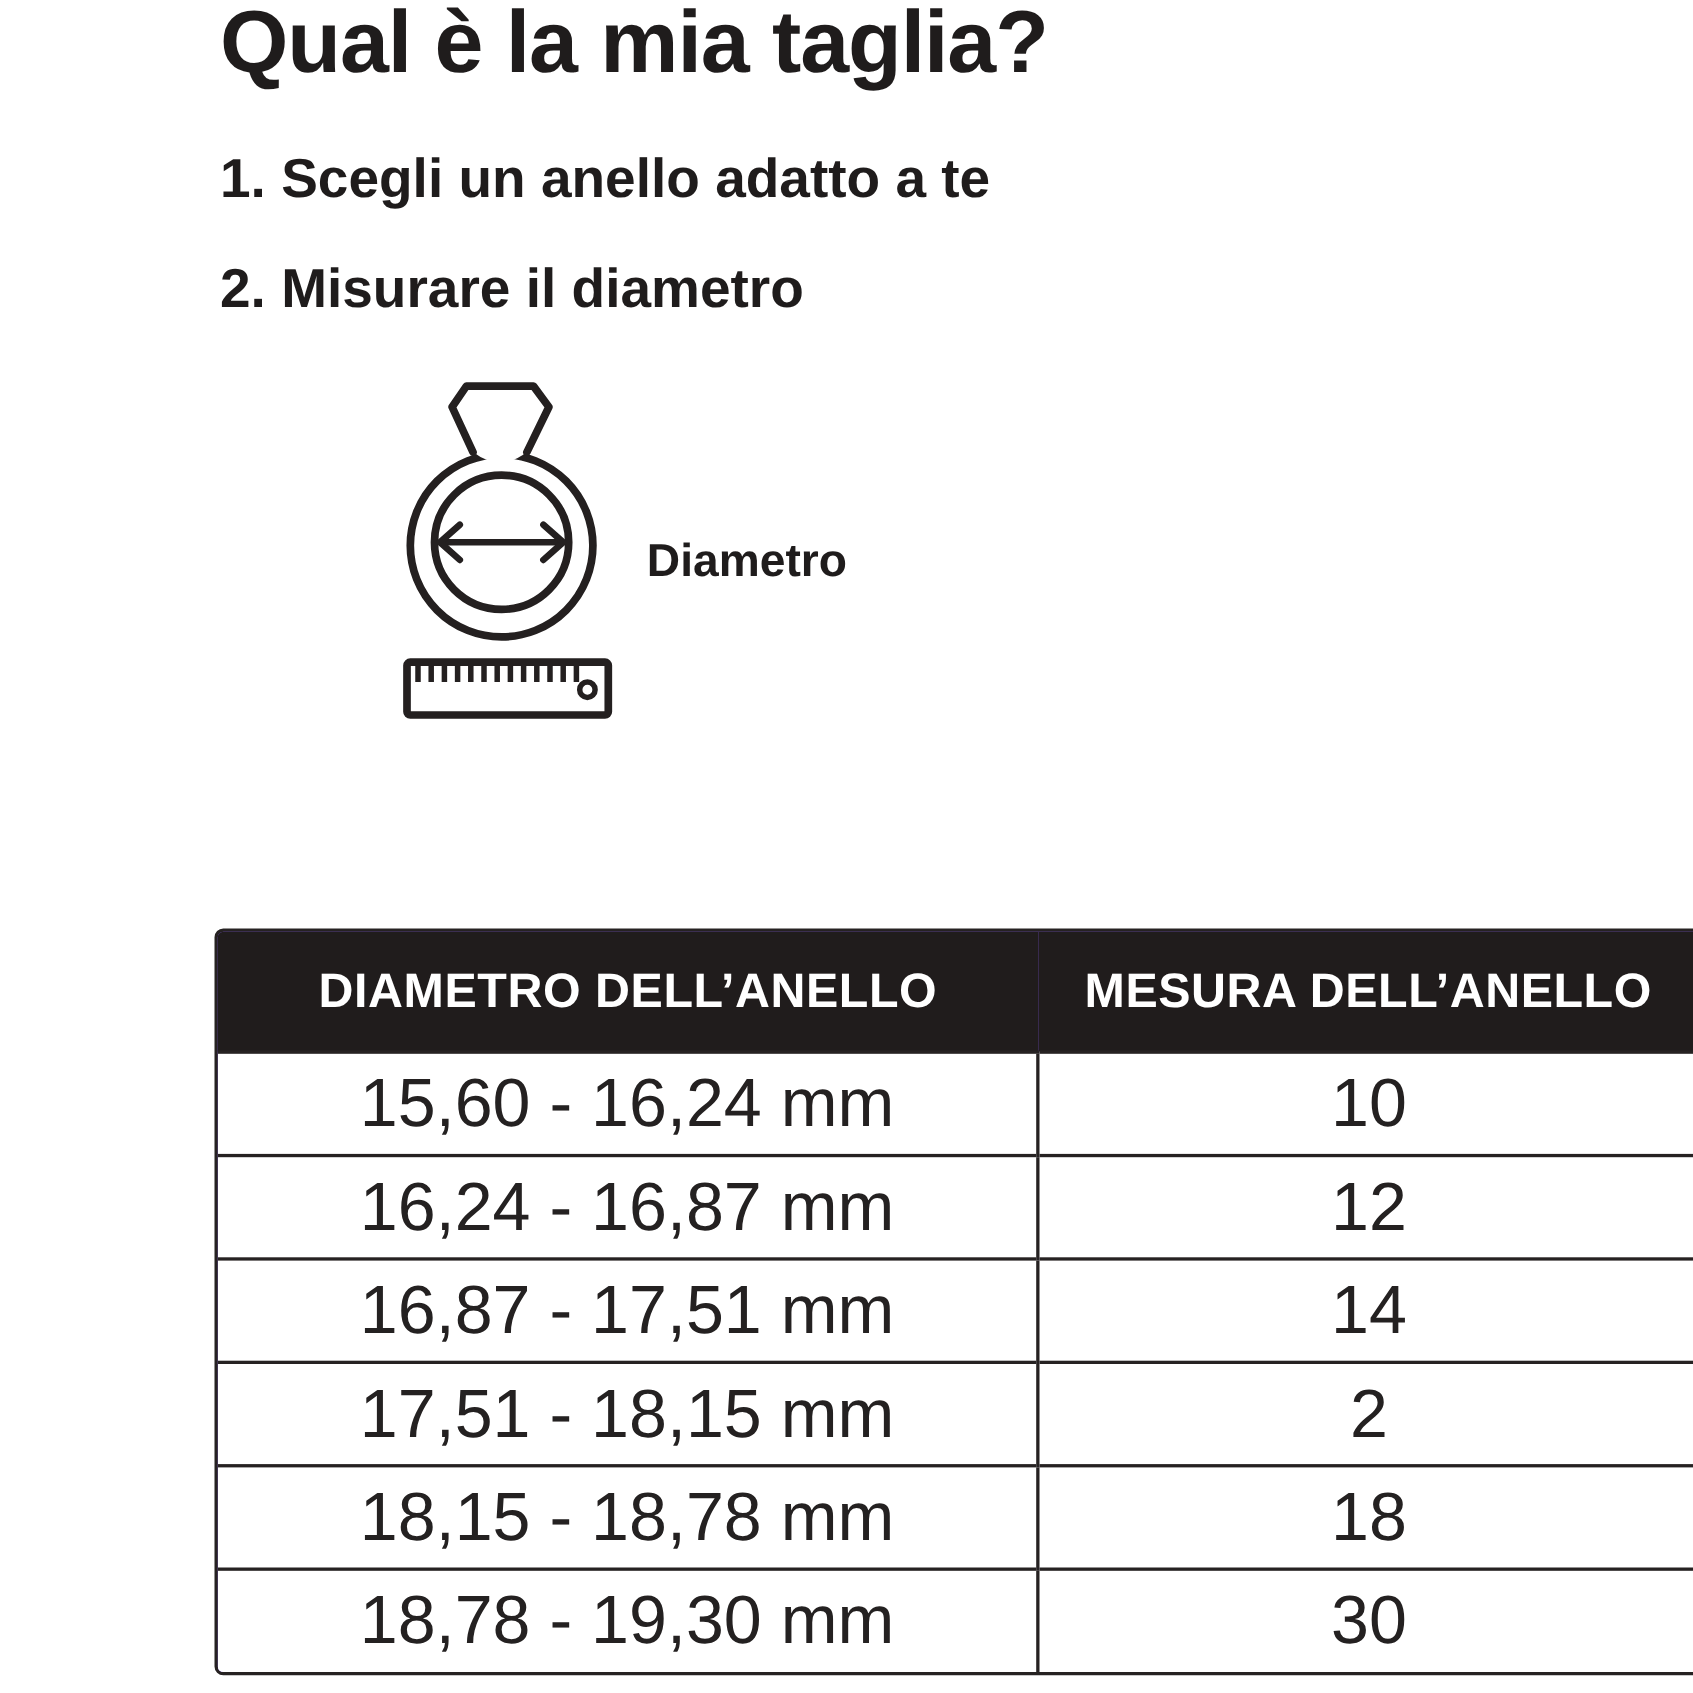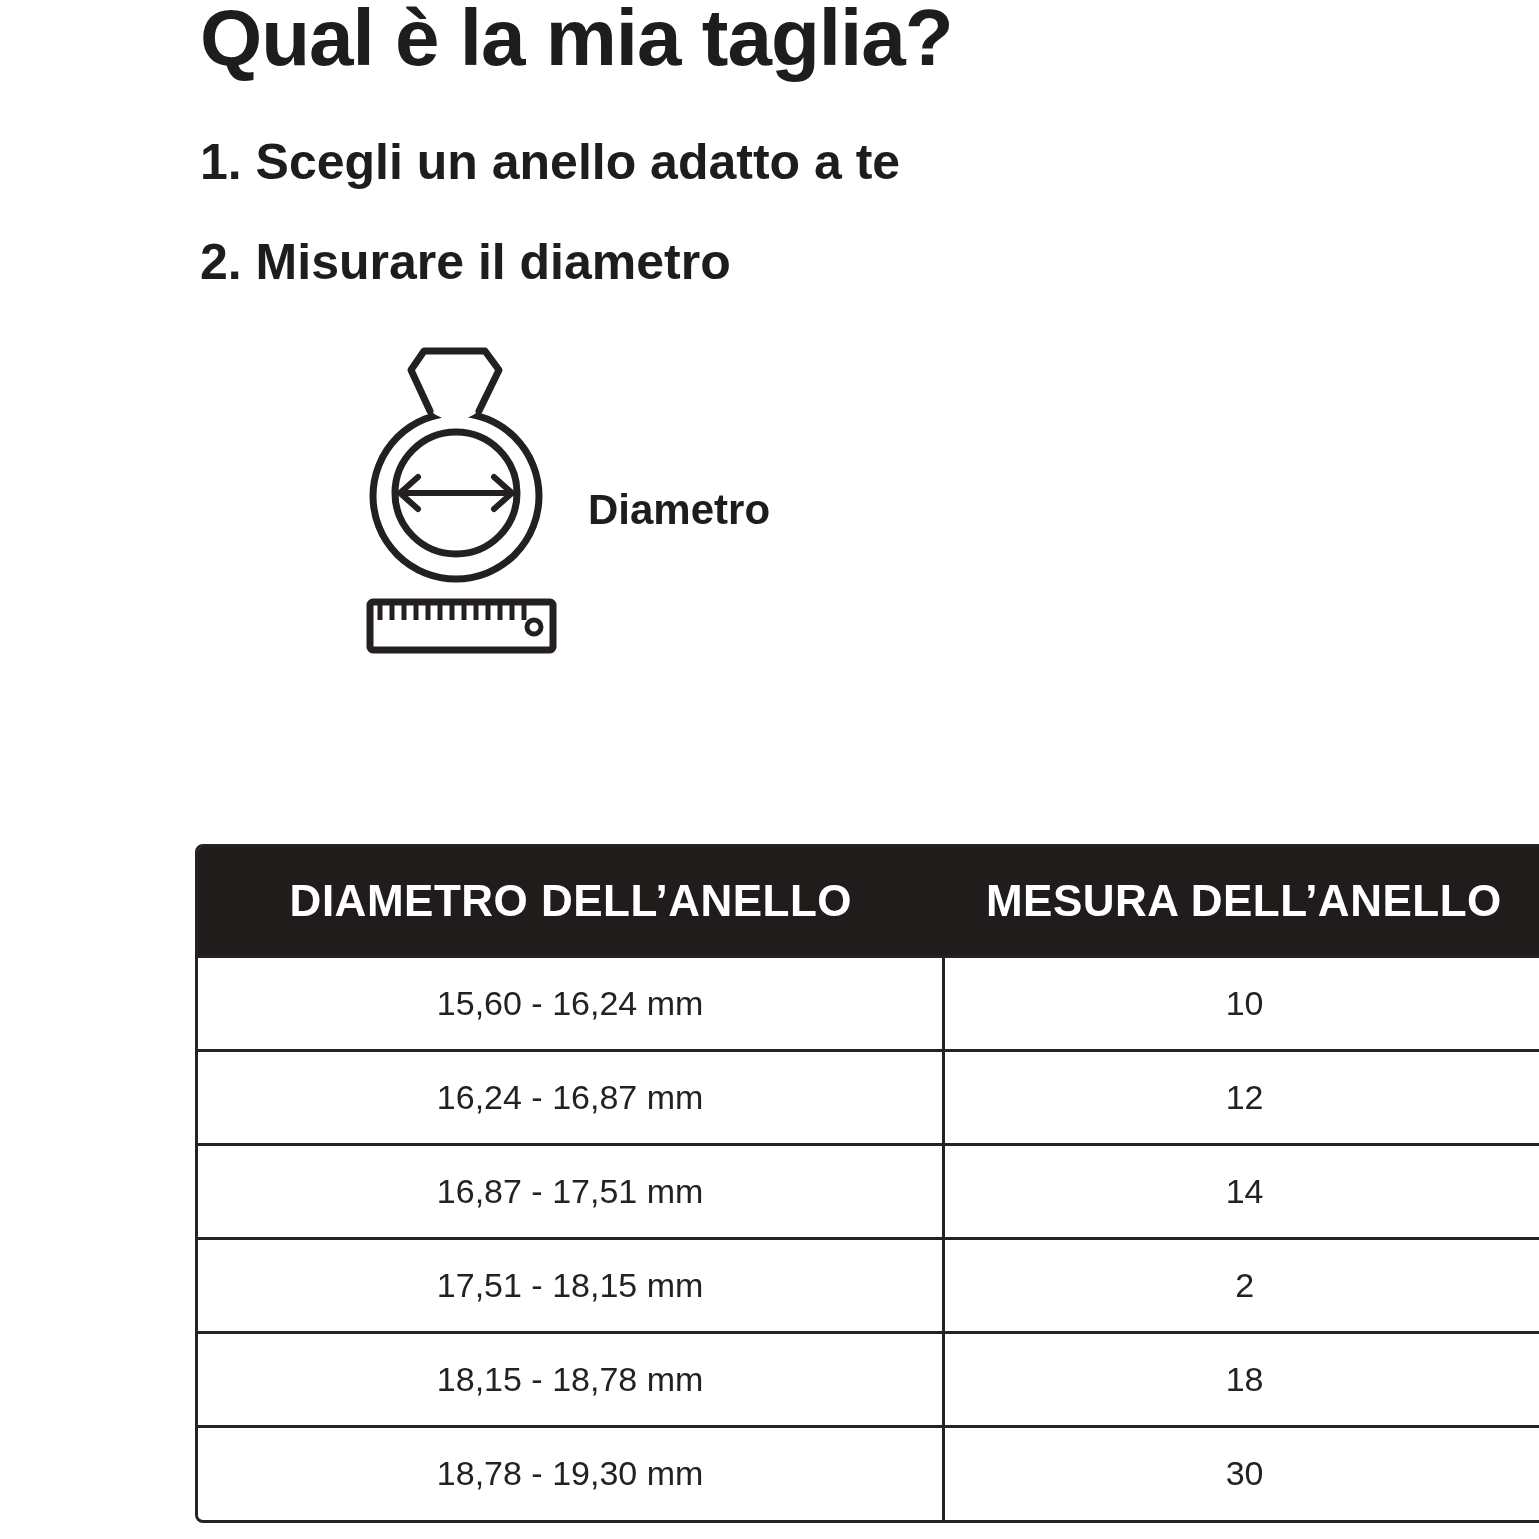--- a/index.html
+++ b/index.html
@@ -38,21 +38,21 @@
     border-radius:8px; overflow:hidden; background:#8b5cf6;
   }
   table.size-table { width:100%; border-collapse:collapse; }
   .size-table thead th {
     background:var(--header-bg, #201c1c);
     color:var(--header-text, #ffffff);
     height:109px; font-size:44px; font-weight:700;
     text-align:center; vertical-align:middle; letter-spacing:0.5px;
   }
   .size-table tbody td {
-    height:94px; font-size:34px; font-weight:400;
+    height:94px; font-size:62px; font-weight:400;
     color:var(--body-text, #242121);
     text-align:center; vertical-align:middle;
     border-top:3px solid var(--border-color, #262222);
     background:#fff;
   }
   .size-table tbody td.size-cell {
     border-left:3px solid var(--border-color, #262222);
   }
   .size-table col.col-diameter { width:55.4%; }
   .size-table col.col-size { width:44.6%; }

